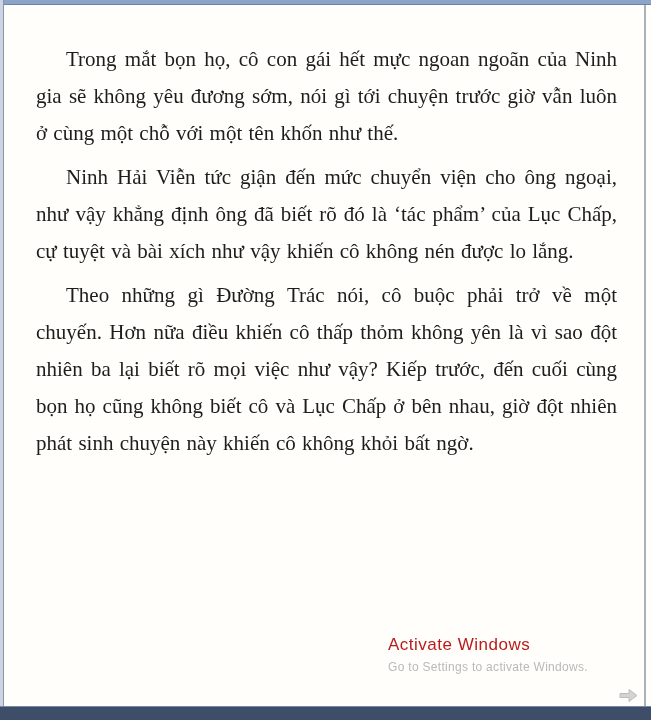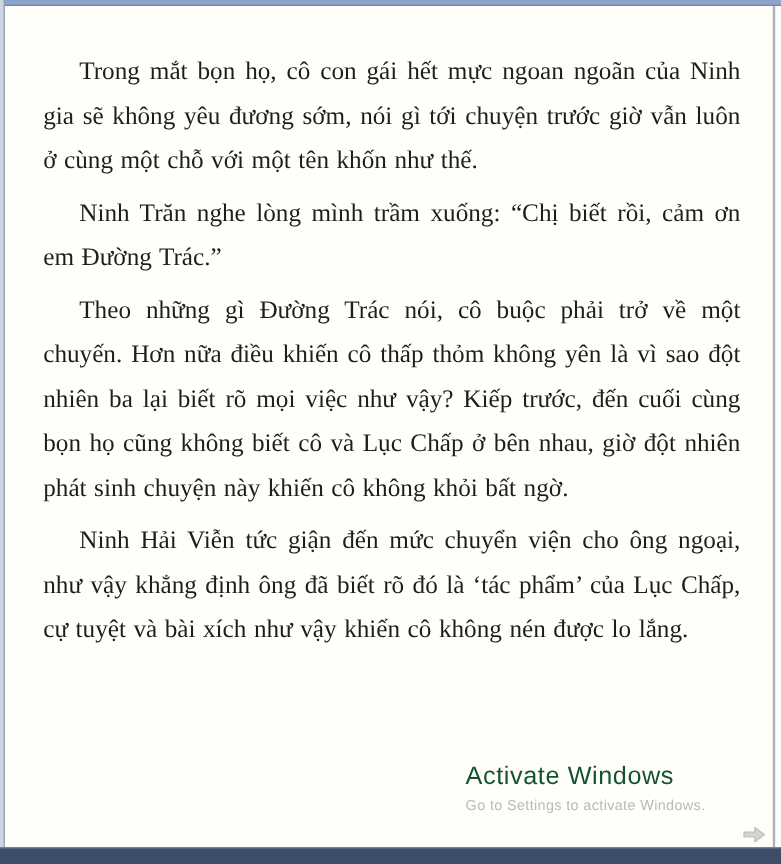--- a/index.html
+++ b/index.html
@@ -56,23 +56,23 @@
   .page-text p + p { margin-top: 7px; }
   
   .watermark {
     position: absolute;
     left: 388px; top: 635px;
     font-family: "Liberation Sans", sans-serif;
     pointer-events: none;
     white-space: nowrap;
   }
   .watermark-title {
-    font-size: 21px;
+    font-size: 17px;
     font-weight: 400;
-    color: #14532d;
+    color: #b91c1c;
     letter-spacing: 0.5px;
   }
   .watermark-subtitle {
     font-size: 12px;
     color: #b9b9b9;
     margin-top: 5px;
     letter-spacing: 0.3px;
   }
   
   .cursor-arrow {
@@ -81,23 +81,22 @@
     width: 21px; height: 17px;
   }
 </style>
 </head>
 <body>
 
 <div class="frame">
 
   <div class="page-text">
     <p>Trong mắt bọn họ, cô con gái hết mực ngoan ngoãn của Ninh gia sẽ không yêu đương sớm, nói gì tới chuyện trước giờ vẫn luôn ở cùng một chỗ với một tên khốn như thế.</p>
-    <p>Ninh Trăn nghe lòng mình trầm xuống: “Chị biết rồi, cảm ơn em Đường Trác.”</p>
+    <p>Ninh Hải Viễn tức giận đến mức chuyển viện cho ông ngoại, như vậy khẳng định ông đã biết rõ đó là ‘tác phẩm’ của Lục Chấp, cự tuyệt và bài xích như vậy khiến cô không nén được lo lắng.</p>
     <p>Theo những gì Đường Trác nói, cô buộc phải trở về một chuyến. Hơn nữa điều khiến cô thấp thỏm không yên là vì sao đột nhiên ba lại biết rõ mọi việc như vậy? Kiếp trước, đến cuối cùng bọn họ cũng không biết cô và Lục Chấp ở bên nhau, giờ đột nhiên phát sinh chuyện này khiến cô không khỏi bất ngờ.</p>
-    <p>Ninh Hải Viễn tức giận đến mức chuyển viện cho ông ngoại, như vậy khẳng định ông đã biết rõ đó là ‘tác phẩm’ của Lục Chấp, cự tuyệt và bài xích như vậy khiến cô không nén được lo lắng.</p>
   </div>
 
   <div class="watermark">
     <div class="watermark-title">Activate Windows</div>
     <div class="watermark-subtitle">Go to Settings to activate Windows.</div>
   </div>
 
   <svg class="cursor-arrow" viewBox="0 0 21 17" xmlns="http://www.w3.org/2000/svg">
     <polygon points="2,6.5 11,6.5 11,2.5 19,8.5 11,14.5 11,10.5 2,10.5" fill="#d3d3d3" stroke="#bdbdbd" stroke-width="1" stroke-linejoin="round"></polygon>
   </svg>

